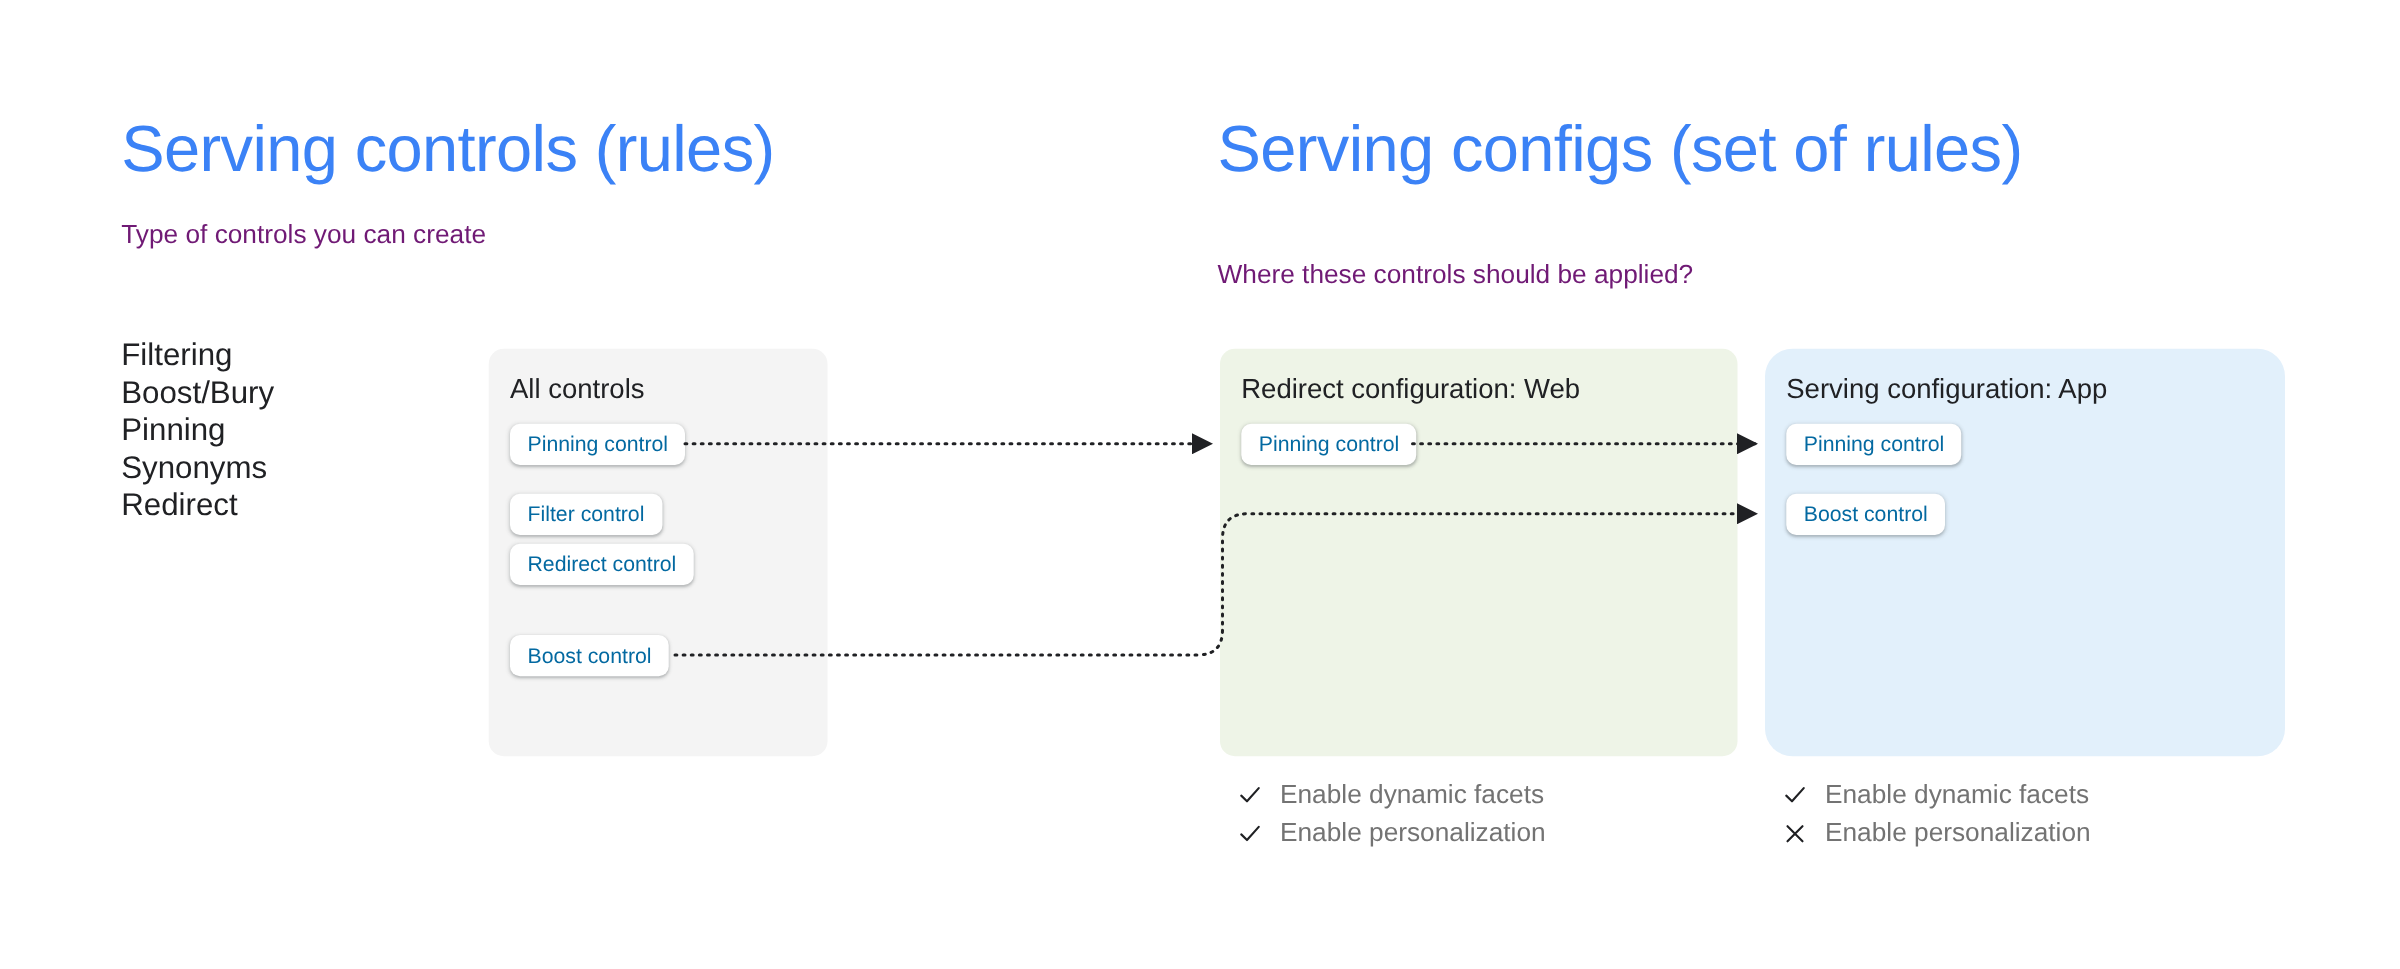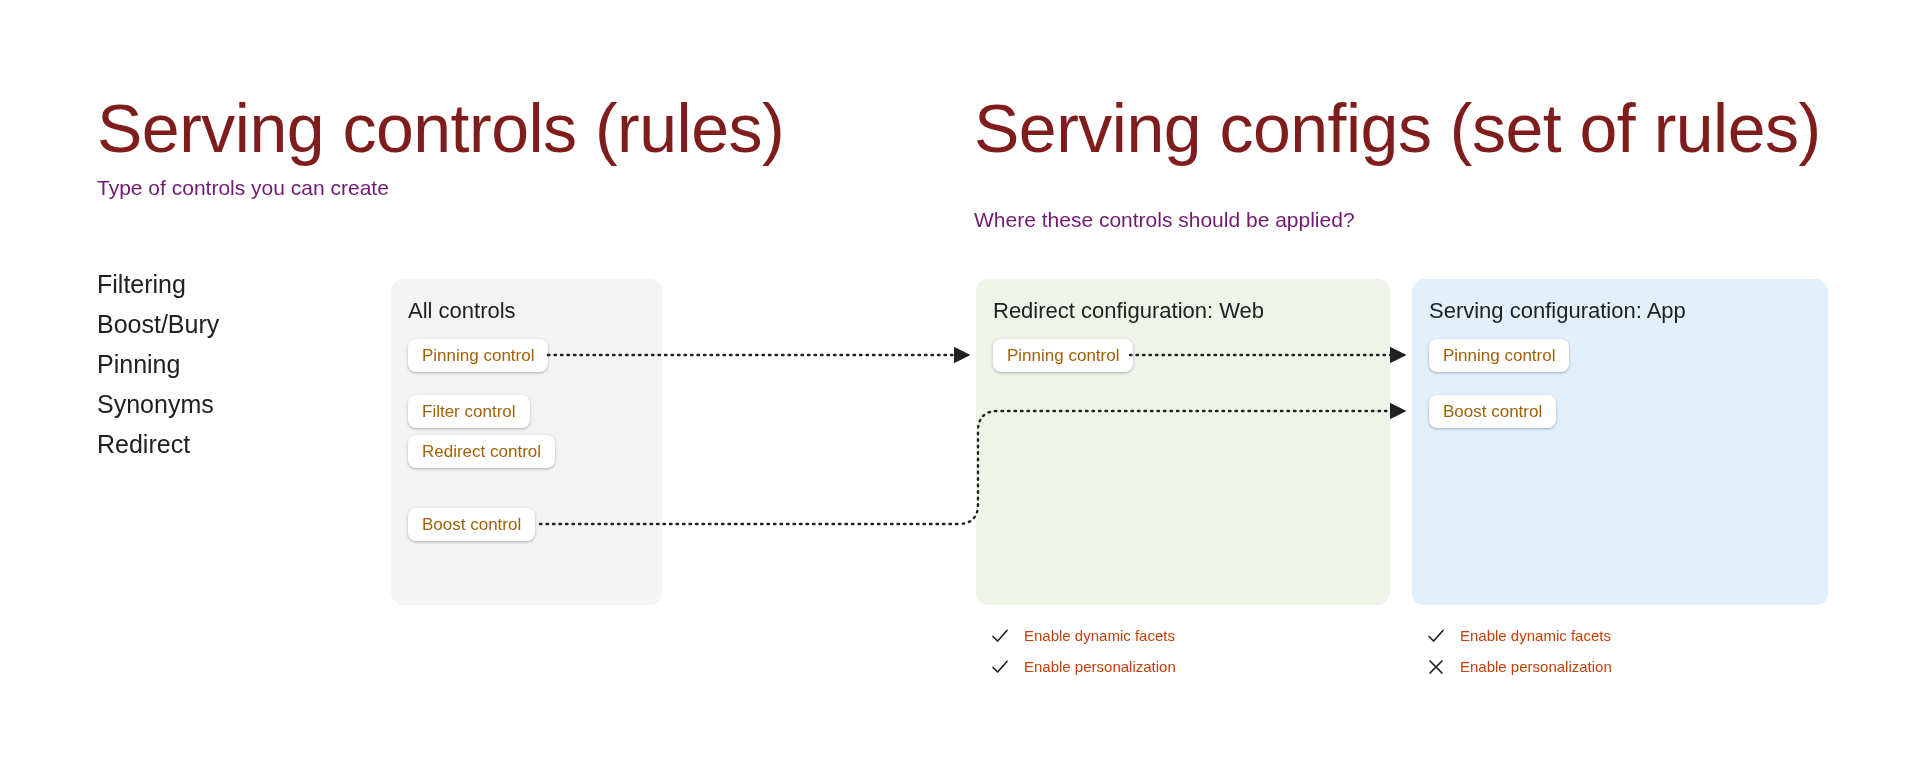--- a/index.html
+++ b/index.html
@@ -19,24 +19,24 @@
   }
 
   .canvas {
     position: absolute;
     inset: 0;
   }
 
   
   .h1 {
     position: absolute;
-    font-size: 68px;
+    font-size: 52px;
     font-weight: 400;
     letter-spacing: -0.5px;
-    color: #7f1d1d;
+    color: #3b82f6;
     white-space: nowrap;
     line-height: 1;
   }
   .sub {
     position: absolute;
     font-size: 21px;
     font-weight: 400;
     color: #701a75;
     white-space: nowrap;
     line-height: 1;
@@ -47,21 +47,20 @@
   #title-right  { left: 974px; top: 94px; }
   #subtitle-right{left: 974px; top: 177px; margin-top: 32px; }
 
   
   .type-list {
     position: absolute;
     left: 97px;
     top: 269px;
     display: flex;
     flex-direction: column;
-    gap: 10px;
   }
   .type-item {
     font-size: 25px;
     font-weight: 500;
     color: #202124;
     line-height: 30px;
     white-space: nowrap;
   }
 
   
@@ -85,33 +84,34 @@
   }
   #card-web {
     left: 976px;  top: 279px;
     width: 414px; height: 326px;
     background: #eef4e7;
   }
   #card-app {
     left: 1412px; top: 279px;
     width: 416px; height: 326px;
     background: #e2f0fb;
+    border-radius: 22px;
   }
 
   .chip {
     position: absolute;
     background: #ffffff;
     border-radius: 8px;
     box-shadow: 0 1px 2px rgba(60,64,67,0.25), 0 1px 3px 1px rgba(60,64,67,0.10);
     display: flex;
     align-items: center;
     padding: 12px 14px;
     height: 33px;
     font-size: 17px;
-    color: #a16207;
+    color: #0369a1;
     white-space: nowrap;
     box-sizing: border-box;
   }
 
   
   #connectors {
     position: absolute;
     left: 0; top: 0;
     width: 1920px; height: 775px;
     pointer-events: none;
@@ -130,22 +130,22 @@
     gap: 14px;
     height: 22px;
   }
   .opt-icon {
     width: 20px;
     height: 20px;
     flex: 0 0 20px;
     display: block;
   }
   .opt-label {
-    font-size: 15px;
-    color: #c2410c;
+    font-size: 21px;
+    color: #737373;
     white-space: nowrap;
     line-height: 20px;
   }
   #options-web { left: 990px;  top: 625px; }
   #options-app { left: 1426px; top: 625px; }
 </style>
 </head>
 <body>
 
 <div class="canvas">

